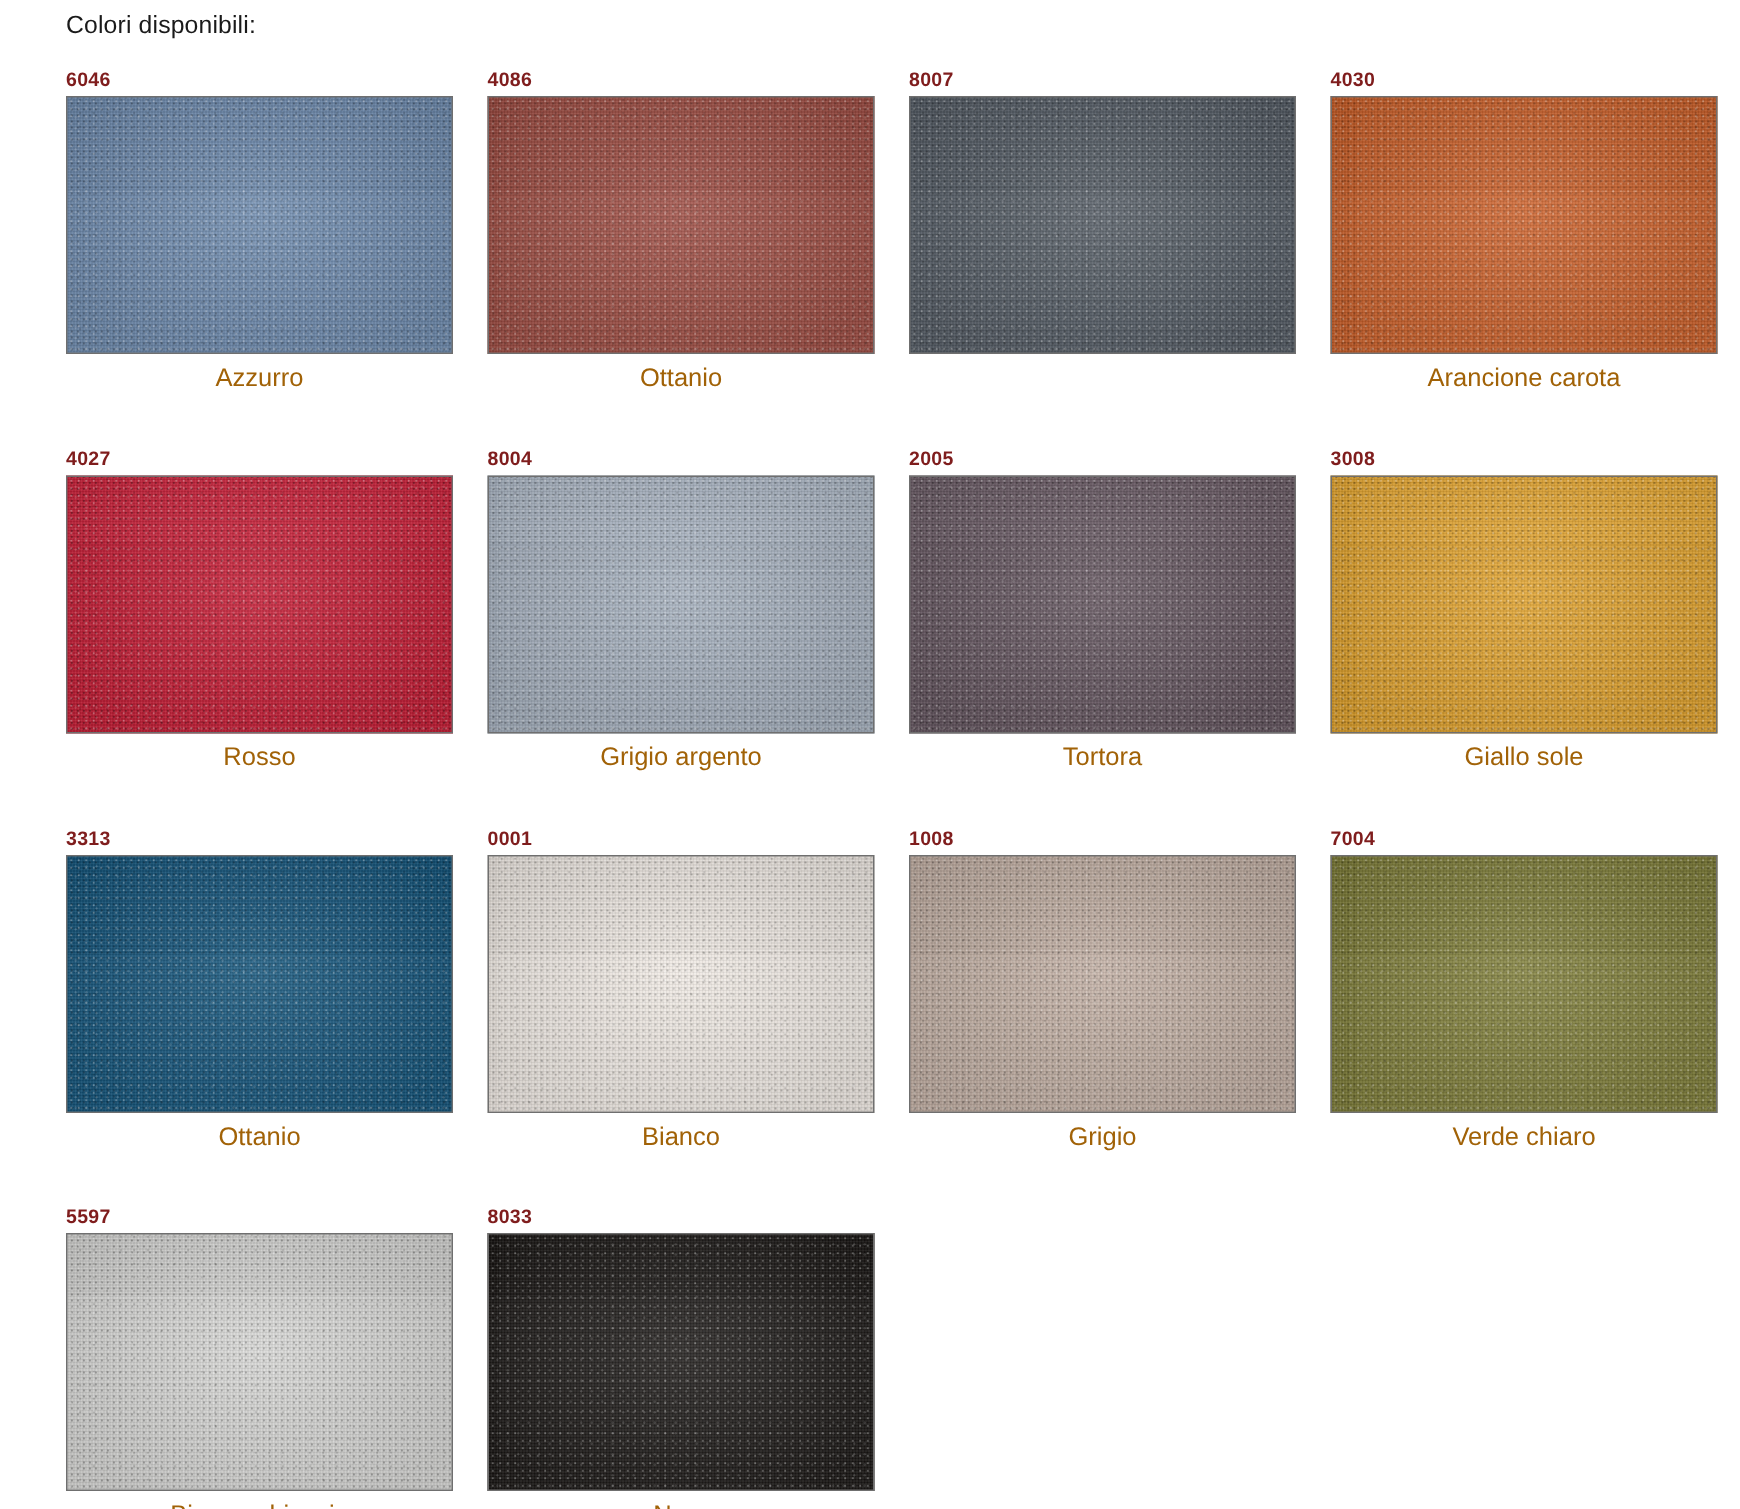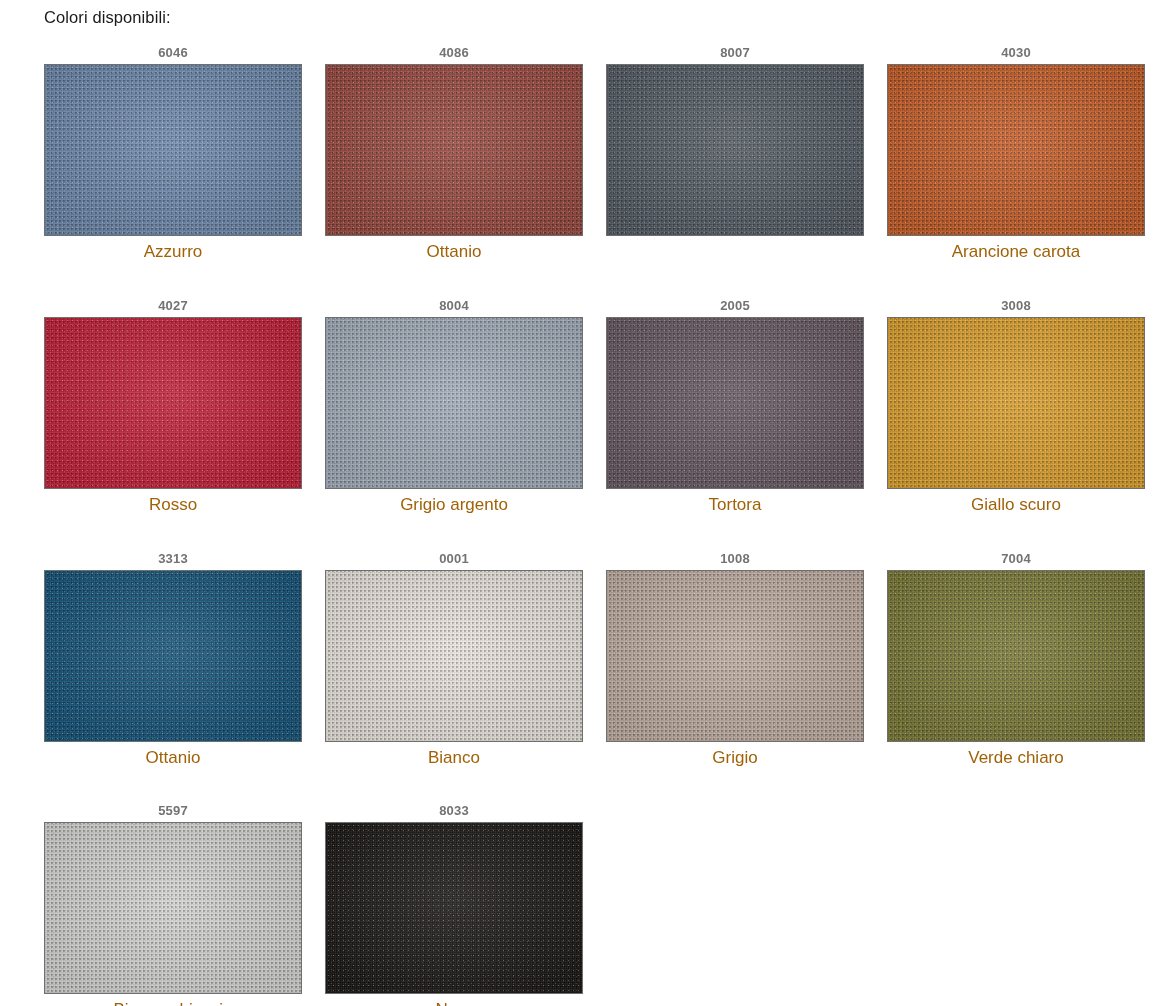--- a/index.html
+++ b/index.html
@@ -54,22 +54,22 @@
     flex-direction: column;
     align-items: stretch;
   }
   .cell:last-child { margin-right: 16px; }
 
   .code {
     font-size: 13px;
     font-weight: 700;
     line-height: 18px;
     letter-spacing: 0.2px;
-    text-align: center;
-    color: #737373;
+    text-align: left;
+    color: #7f1d1d;
     margin-bottom: 2px;
   }
 
   .swatch {
     position: relative;
     width: 258px;
     height: 172px;
     box-sizing: border-box;
     border: 1px solid #6f6f6f;
     overflow: hidden;
@@ -160,21 +160,21 @@
         <div class="name">Grigio argento</div>
       </div>
       <div class="cell">
         <div class="code">2005</div>
         <div class="swatch" style="background-color: rgb(106, 91, 101);"></div>
         <div class="name">Tortora</div>
       </div>
       <div class="cell">
         <div class="code">3008</div>
         <div class="swatch" style="background-color: rgb(227, 164, 46);"></div>
-        <div class="name">Giallo scuro</div>
+        <div class="name">Giallo sole</div>
       </div>
     </div>
 
     <div class="row-gap"></div>
 
     <div class="row">
       <div class="cell">
         <div class="code">3313</div>
         <div class="swatch" style="background-color: rgb(21, 86, 125);"></div>
         <div class="name">Ottanio</div>

